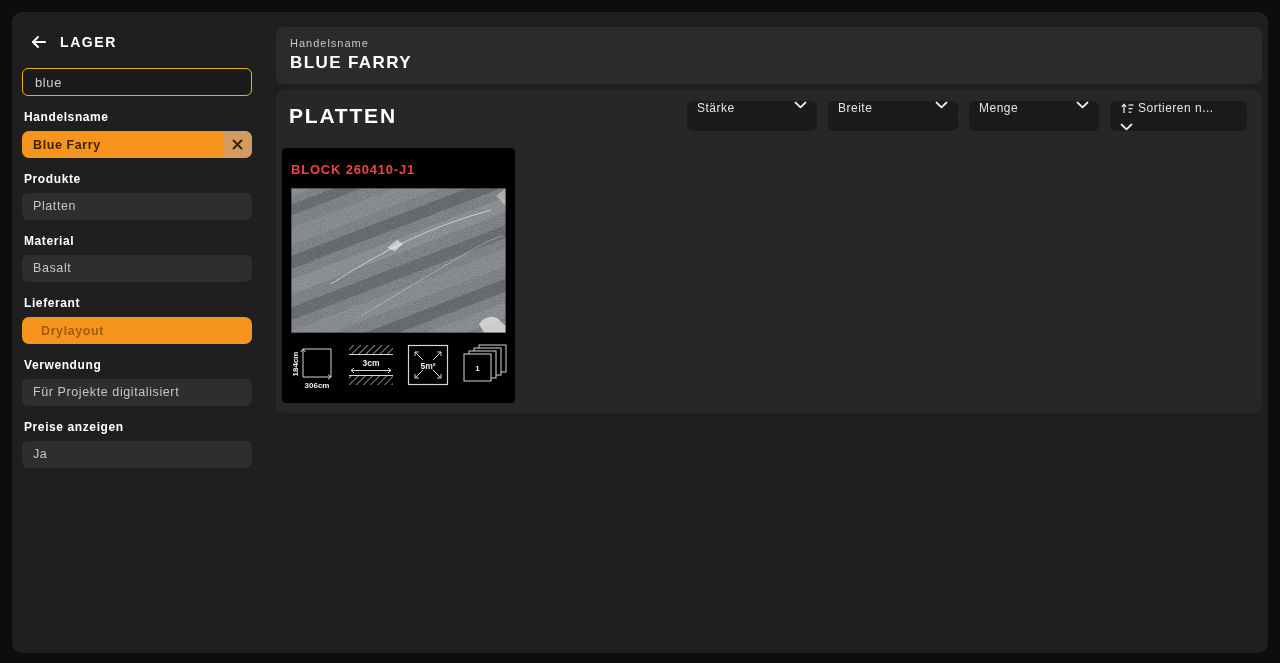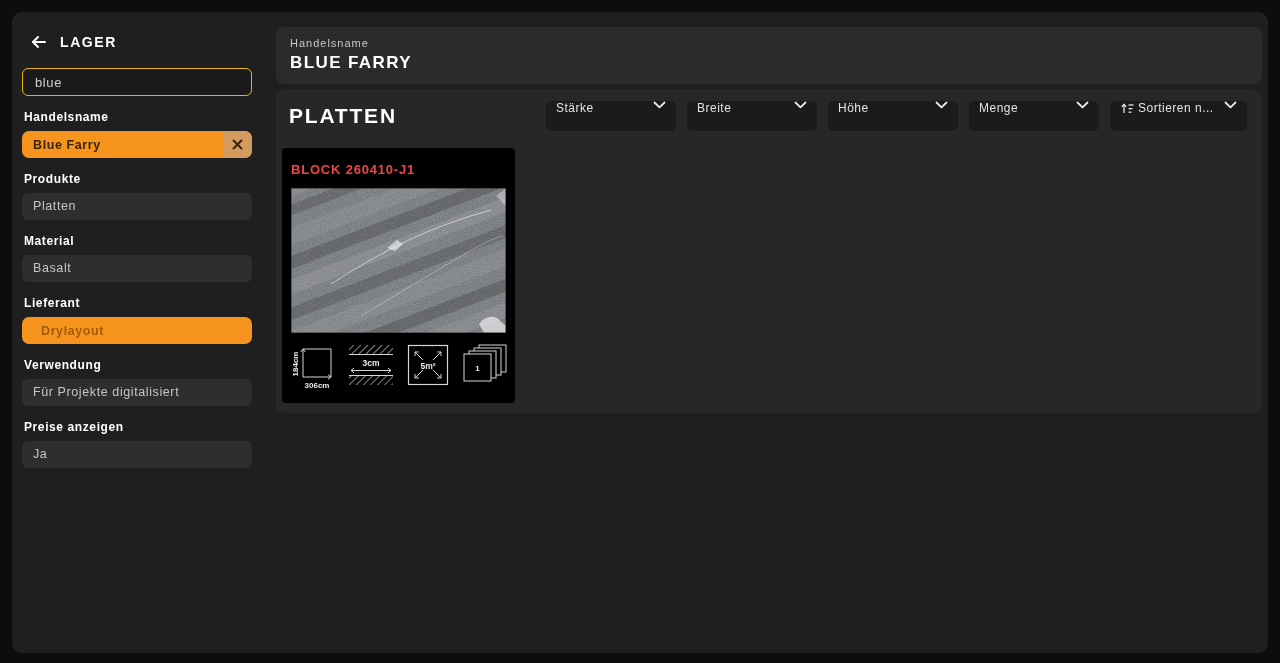--- a/index.html
+++ b/index.html
@@ -34,21 +34,21 @@
 
   
   .content-panel { position:absolute; left:264px; top:78px; width:986px; height:323px;
                    background:#272727; border-radius:8px; }
   .toolbar { display:flex; align-items:center; padding:10px 15px 0 13px; height:42px; }
   .section-title { color:#ffffff; font-size:21px; font-weight:bold; letter-spacing:1.8px; }
   .dd-row { margin-left:auto; display:flex; gap:11px; }
   .dd { width:130px; height:30px; background:#1b1b1b; border:none; border-radius:6px; cursor:pointer;
         display:flex; align-items:flex-start; justify-content:space-between; padding:0 10px;
         color:#e3e3e3; font-size:12px; letter-spacing:.5px; font-family:"Liberation Sans", sans-serif; }
-  .dd.wide { width:137px; }
+  .dd.wide { width:137px;flex-direction:column; }
   .dd-label { display:flex; align-items:center; gap:3px; white-space:nowrap; }
 
   
   .card { position:absolute; left:6px; top:58px; width:233px; height:255px; background:#000000;
           border-radius:4px; cursor:pointer; }
   .card-title { color:#ef4444; font-size:13px; font-weight:bold; letter-spacing:.8px; margin:14px 12px 9px 9px; }
   .card-img { position:absolute; left:9px; top:40px; width:215px; height:145px; overflow:hidden; }
   .card-icons { position:absolute; left:6px; right:7px; top:195px; display:flex; justify-content:space-between; }
   .m-ic text { fill:#eaeaea; font-weight:bold; font-family:"Liberation Sans", sans-serif; }
 </style>
@@ -109,26 +109,20 @@
       <h2 class="section-title">PLATTEN</h2>
       <div class="dd-row">
         <button class="dd">
           <span class="dd-label">Stärke</span>
           <svg width="13" height="8" viewBox="0 0 13 8">
               <polyline points="1.5,1.5 6.5,6.3 11.5,1.5" fill="none" stroke="#ececec" stroke-width="1.8" stroke-linecap="round" stroke-linejoin="round"></polyline>
             </svg>
         </button>
         <button class="dd">
           <span class="dd-label">Breite</span>
-          <svg width="13" height="8" viewBox="0 0 13 8">
-              <polyline points="1.5,1.5 6.5,6.3 11.5,1.5" fill="none" stroke="#ececec" stroke-width="1.8" stroke-linecap="round" stroke-linejoin="round"></polyline>
-            </svg>
-        </button>
-        <button class="dd">
-          <span class="dd-label">Höhe</span>
           <svg width="13" height="8" viewBox="0 0 13 8">
               <polyline points="1.5,1.5 6.5,6.3 11.5,1.5" fill="none" stroke="#ececec" stroke-width="1.8" stroke-linecap="round" stroke-linejoin="round"></polyline>
             </svg>
         </button>
         <button class="dd">
           <span class="dd-label">Menge</span>
           <svg width="13" height="8" viewBox="0 0 13 8">
               <polyline points="1.5,1.5 6.5,6.3 11.5,1.5" fill="none" stroke="#ececec" stroke-width="1.8" stroke-linecap="round" stroke-linejoin="round"></polyline>
             </svg>
         </button>

